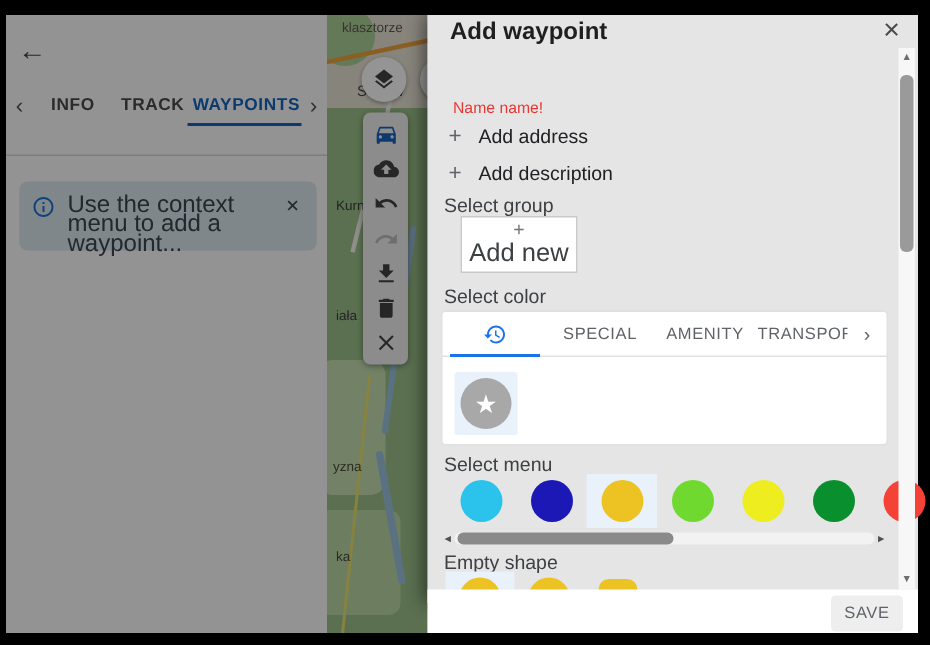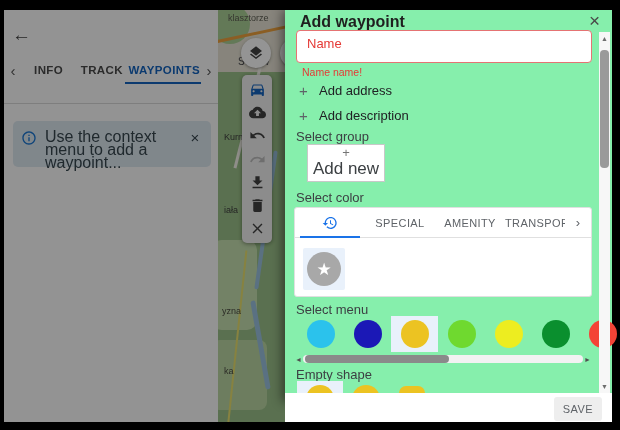--- a/index.html
+++ b/index.html
@@ -27,21 +27,21 @@
   .map-label { position:absolute; font-size:9px; color:#5d5d52; white-space:nowrap; }
   .map-town { position:absolute; font-size:10px; color:#49494e; letter-spacing:1px; white-space:nowrap; }
   .map-circle-btn { position:absolute; width:30px; height:30px; border-radius:50%; background:#fff; box-shadow:0 1px 3px rgba(0,0,0,.35); display:flex; align-items:center; justify-content:center; }
   .map-toolbar { position:absolute; left:24px; top:65px; width:30px; height:168px; background:#f2f2f2; border-radius:5px; box-shadow:0 1px 4px rgba(0,0,0,.4); display:flex; flex-direction:column; align-items:center; justify-content:space-evenly; }
   .tool-ic { width:17px; height:17px; display:block; }
 
   
   .dim { position:absolute; left:0; top:0; width:281px; height:412px; background:rgba(0,0,0,.42); }
 
   
-  .dialog { position:absolute; left:281px; top:0; width:327px; height:392px; background:#86efac; box-shadow:-3px 0 10px rgba(0,0,0,.45); }
+  .dialog { position:absolute; left:281px; top:0; width:327px; height:392px; background:#e5e5e5; box-shadow:-3px 0 10px rgba(0,0,0,.45); }
   .dlg-title { position:absolute; left:15px; top:3px; font-size:16px; font-weight:bold; color:#1f1f1f; }
   .dlg-close { position:absolute; right:12px; top:0px; font-size:19px; color:#4a4a4a; cursor:pointer; line-height:22px; }
   .name-input { position:absolute; left:11px; top:20px; width:296px; height:33px; border:1.5px solid #e57373; border-radius:4px; background:#fff; }
   .name-label { position:absolute; left:10px; top:5px; font-size:13px; color:#e53935; }
   .name-error { position:absolute; left:17px; top:56px; font-size:10.5px; color:#e53935; }
   .inline-action { position:absolute; left:14px; display:flex; align-items:center; cursor:pointer; }
   .plus { font-size:15px; color:#5f6368; width:20px; }
   .inline-action span.lbl { font-size:13px; color:#202124; }
   .section-label { position:absolute; left:11px; font-size:13px; color:#3c4043; }
   .addnew-card { position:absolute; left:22px; top:134px; width:78px; height:38px; border:1px solid #c8c8c8; background:#fff; text-align:center; cursor:pointer; }
@@ -155,23 +155,20 @@
           </svg>
       </div>
     </div>
 
     <div class="dim"></div>
 
     <div class="dialog">
       <div class="dlg-title">Add waypoint</div>
       <div class="dlg-close">×</div>
 
-      <div class="name-input">
-        <div class="name-label">Name</div>
-      </div>
       <div class="name-error">Name name!</div>
 
       <div class="inline-action" style="top:72px;">
         <span class="plus">+</span>
         <span class="lbl">Add address</span>
       </div>
       <div class="inline-action" style="top:97px;">
         <span class="plus">+</span>
         <span class="lbl">Add description</span>
       </div>

